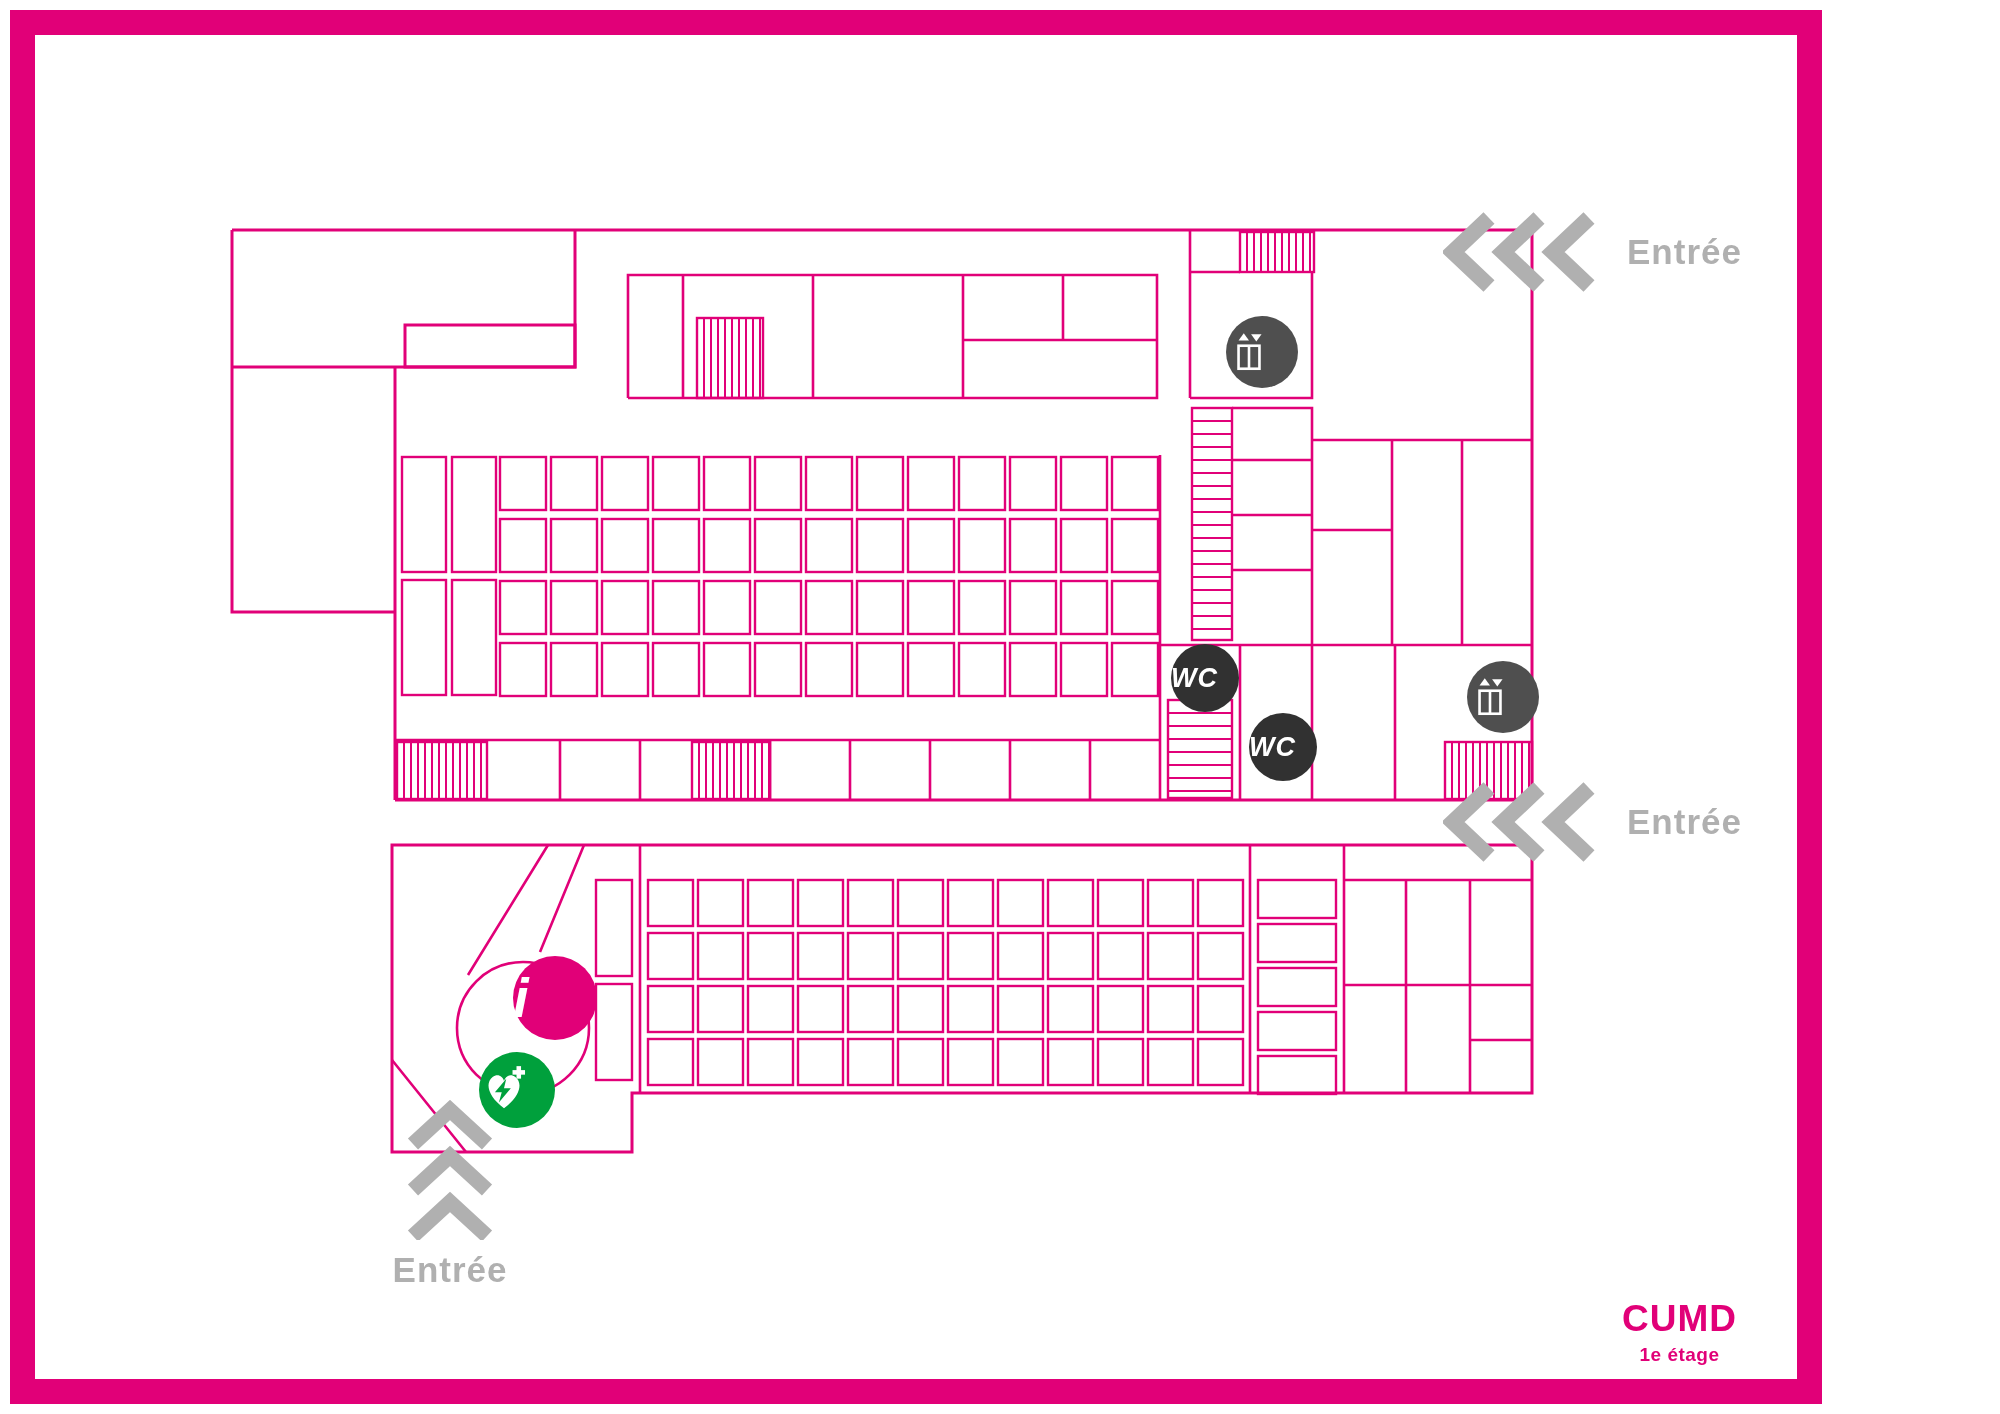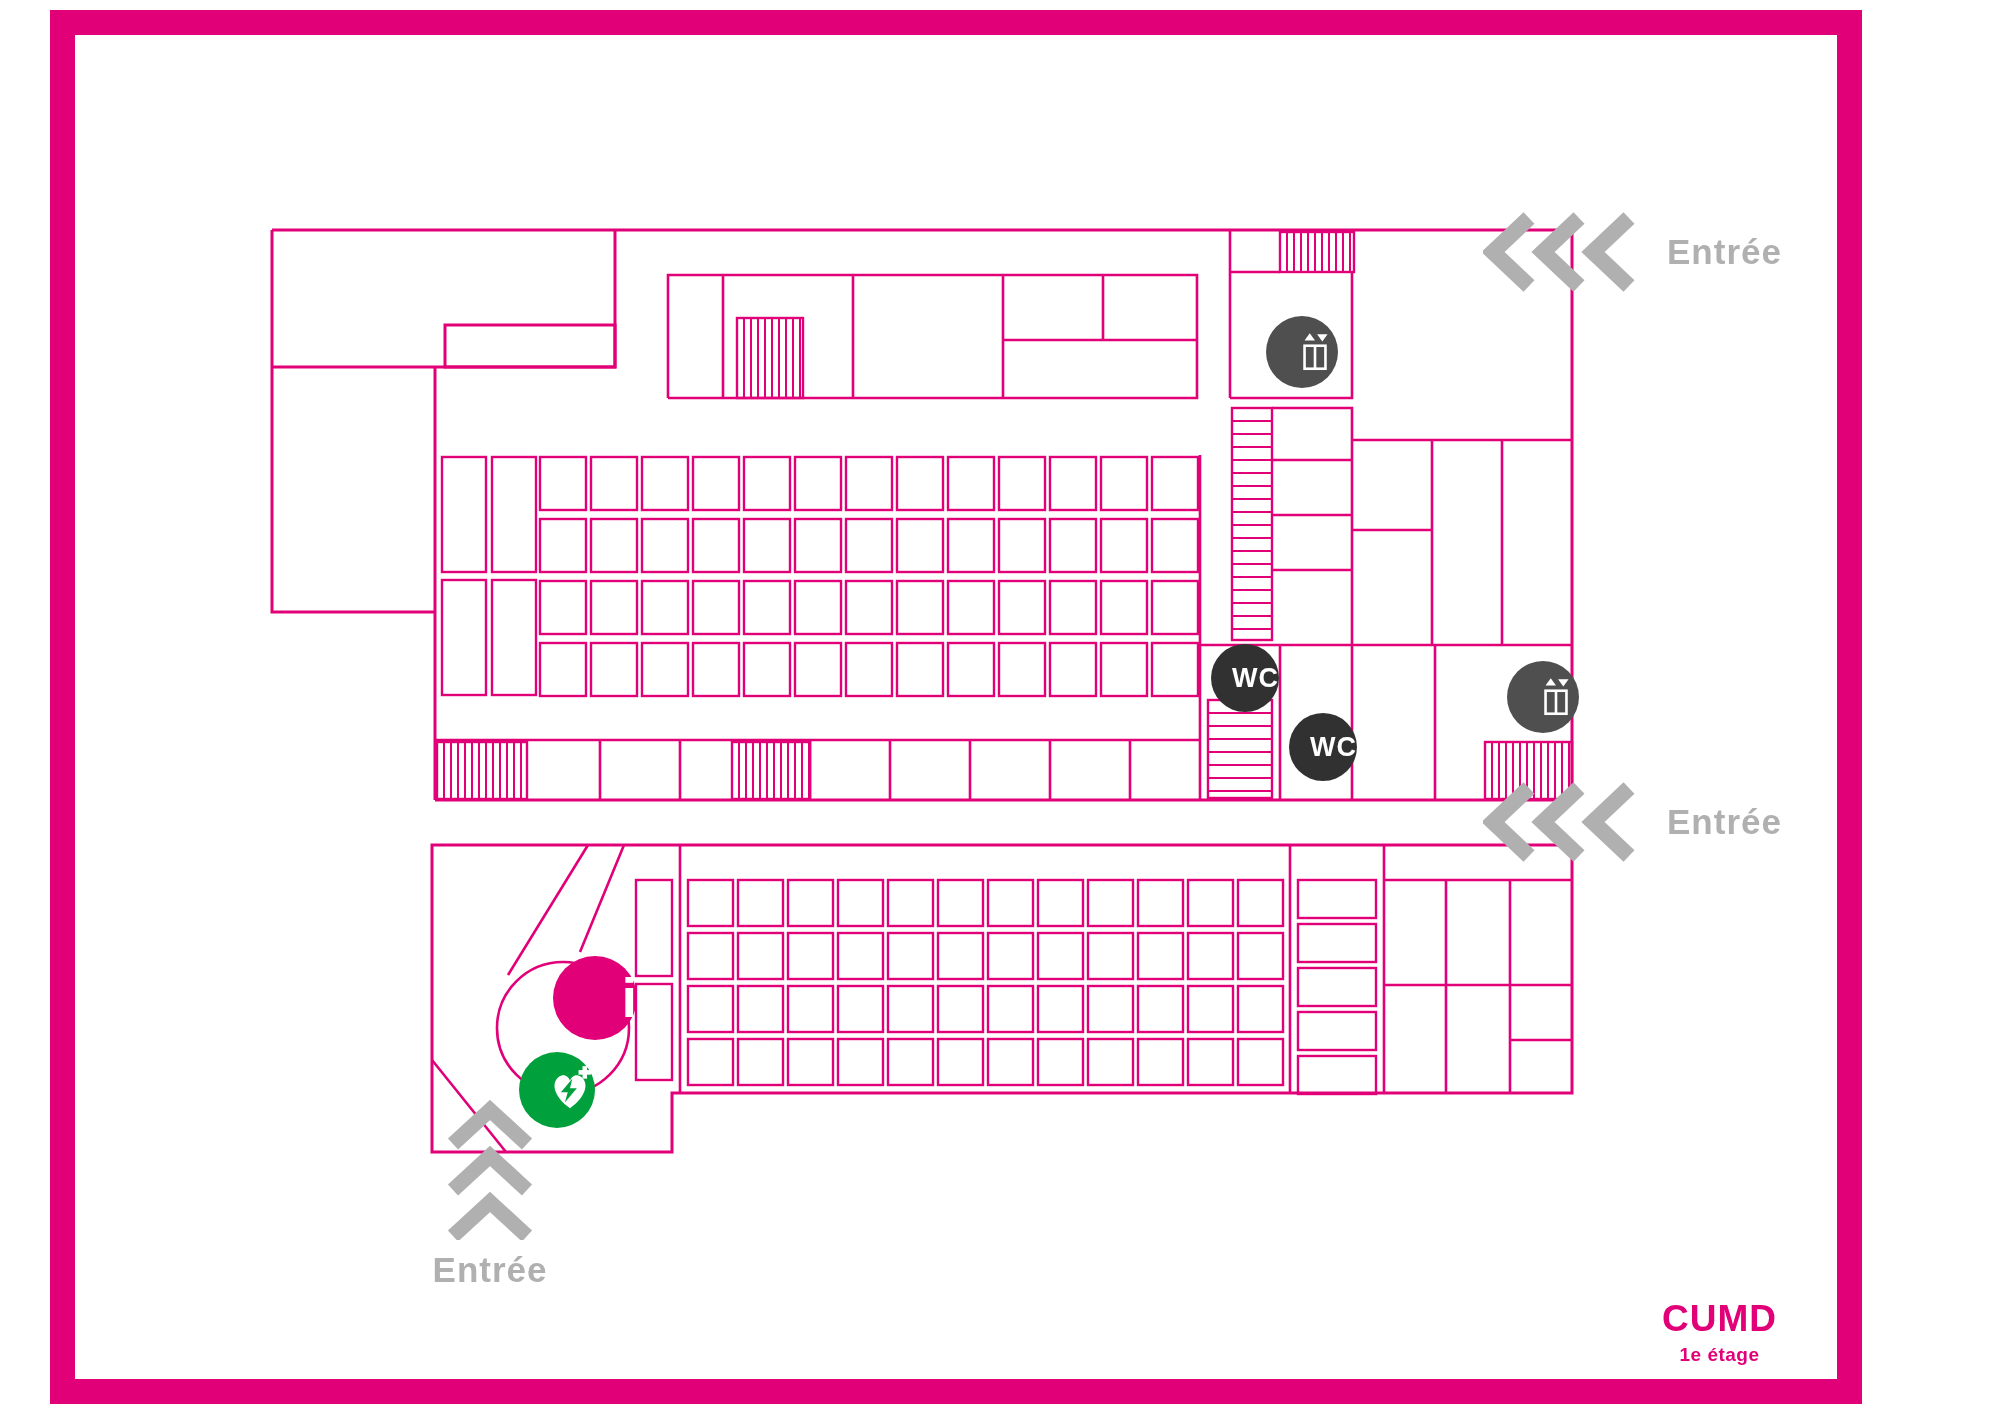--- a/index.html
+++ b/index.html
@@ -1,26 +1,26 @@
 <!DOCTYPE html>
 <html style="--pink: #E10078; --gray: #B0B0B0; --dark: #313131; --elevator-gray: #4F4F4F; --green: #00A03C;"><head>
 <meta charset="utf-8">
 <style>
   html,body{margin:0;padding:0;background:#ffffff;}
   body{font-family:"Liberation Sans",sans-serif;}
-  .page{position:relative;width:1832px;height:1414px;background:#fff;overflow:hidden;margin-left:40px;}
+  .page{position:relative;width:1832px;height:1414px;background:#fff;overflow:hidden;}
   .frame{position:absolute;inset:10px;border:25px solid var(--pink);pointer-events:none;}
   #plan{position:absolute;left:0;top:0;color:var(--pink);}
 
   .entrance{position:absolute;display:flex;align-items:center;gap:14px;color:var(--gray);}
   .entrance .arrows{flex:0 0 auto;display:block;}
   .entrance-label{font-size:35px;font-weight:700;color:var(--gray);letter-spacing:1px;white-space:nowrap;}
   .entrance.vertical{flex-direction:column;gap:10px;width:130px;}
 
-  .poi{position:absolute;border-radius:50%;display:flex;align-items:center;justify-content:flex-end;box-sizing:border-box;}
+  .poi{position:absolute;border-radius:50%;display:flex;align-items:center;justify-content:flex-start;box-sizing:border-box;font-style:italic;}
   .poi.wc{background:var(--dark);color:#fff;font-weight:700;font-size:27px;letter-spacing:1px;}
   .poi.elevator{background:var(--elevator-gray);}
   .poi.info{background:var(--pink);color:#fff;font-weight:800;font-size:56px;line-height:1;}
   .poi.defib{background:var(--green);}
 
   .title-block{position:absolute;right:95px;top:1298px;text-align:center;color:var(--pink);}
   .title-block .title{font-size:37px;font-weight:800;letter-spacing:1px;}
   .title-block .subtitle{font-size:19px;font-weight:700;margin-top:4px;letter-spacing:0.5px;}
 </style>
 </head>

